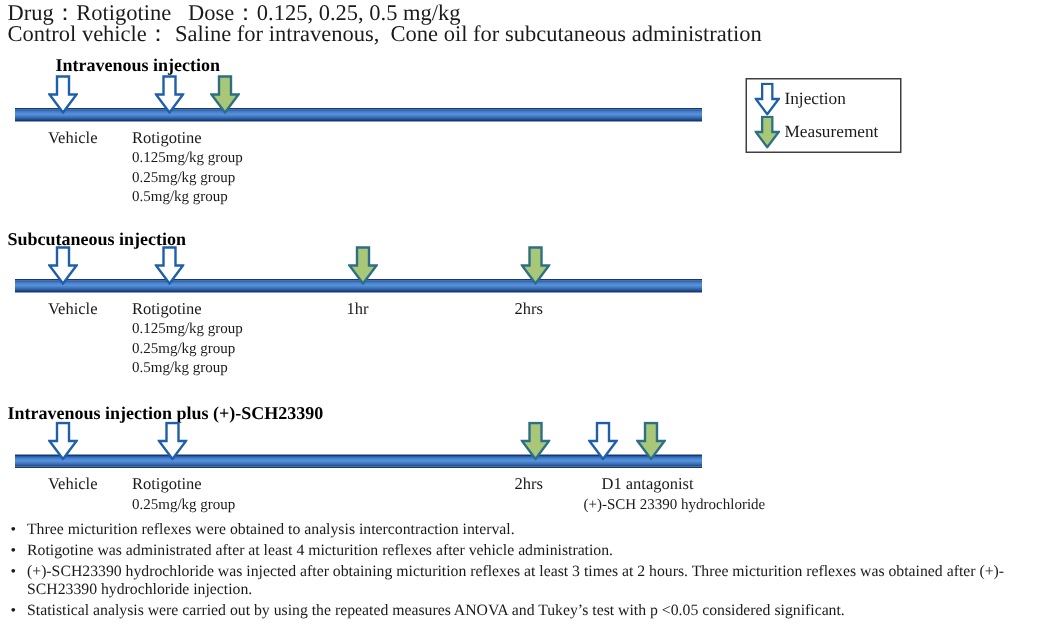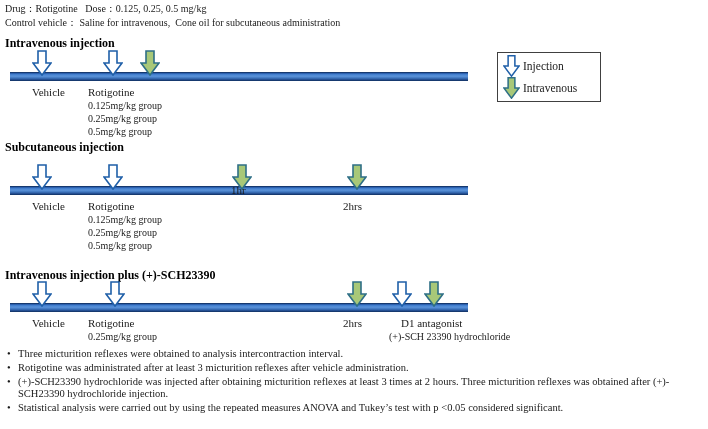--- a/index.html
+++ b/index.html
@@ -13,21 +13,21 @@
     position: relative;
     font-family: "Liberation Serif", "DejaVu Serif", serif;
     color: #1a1a1a;
     overflow: hidden;
   }
 
   
   .header-line {
     position: absolute;
     left: 5px;
-    font-size: 10px;
+    font-size: 15px;
     line-height: 14px;
     white-space: pre;
     color: #1a1a1a;
   }
   .header-line.l1 { top: 2px; }
   .header-line.l2 { top: 16px; }
 
   
   .section-heading {
     position: absolute;
@@ -137,21 +137,21 @@
     line-height: 12.8px;
   }
   .bullet .btext { display: block; }
 </style>
 </head>
 <body>
 
 <div class="header-line l1">Drug：Rotigotine   Dose：0.125, 0.25, 0.5 mg/kg</div>
 <div class="header-line l2">Control vehicle： Saline for intravenous,  Cone oil for subcutaneous administration</div>
 
-<div class="section-heading" style="top:36px;">Intravenous injection</div>
+<div class="section-heading" style="top:36px;margin-left:32px;">Intravenous injection</div>
 <div class="timeline-bar" style="left:10px; top:72px; width:458px;"></div>
 <div class="arrow" style="left:32px; top:50px;">
   <svg viewBox="0 0 20 26">
       <polygon points="6,1 14,1 14,13 19,13 10,25 1,13 6,13" fill="#ffffff" stroke="#1f5fa8" stroke-width="1.6" stroke-linejoin="miter"></polygon>
     </svg>
 </div>
 <div class="arrow" style="left:103px; top:50px;">
   <svg viewBox="0 0 20 26">
       <polygon points="6,1 14,1 14,13 19,13 10,25 1,13 6,13" fill="#ffffff" stroke="#1f5fa8" stroke-width="1.6" stroke-linejoin="miter"></polygon>
     </svg>
@@ -175,25 +175,25 @@
         </svg>
     </span>
     <span class="legend-text">Injection</span>
   </div>
   <div class="legend-row r2">
     <span class="legend-arrow">
       <svg viewBox="0 0 20 26">
           <polygon points="6,1 14,1 14,13 19,13 10,25 1,13 6,13" fill="#a8c878" stroke="#2e6f86" stroke-width="1.8" stroke-linejoin="miter"></polygon>
         </svg>
     </span>
-    <span class="legend-text">Intravenous</span>
-  </div>
-</div>
-
-<div class="section-heading" style="top:140px;">Subcutaneous injection</div>
+    <span class="legend-text">Measurement</span>
+  </div>
+</div>
+
+<div class="section-heading" style="top:152px;">Subcutaneous injection</div>
 <div class="timeline-bar" style="left:10px; top:186px; width:458px;"></div>
 <div class="arrow" style="left:32px; top:164px;">
   <svg viewBox="0 0 20 26">
       <polygon points="6,1 14,1 14,13 19,13 10,25 1,13 6,13" fill="#ffffff" stroke="#1f5fa8" stroke-width="1.6" stroke-linejoin="miter"></polygon>
     </svg>
 </div>
 <div class="arrow" style="left:103px; top:164px;">
   <svg viewBox="0 0 20 26">
       <polygon points="6,1 14,1 14,13 19,13 10,25 1,13 6,13" fill="#ffffff" stroke="#1f5fa8" stroke-width="1.6" stroke-linejoin="miter"></polygon>
     </svg>
@@ -203,21 +203,21 @@
       <polygon points="6,1 14,1 14,13 19,13 10,25 1,13 6,13" fill="#a8c878" stroke="#2e6f86" stroke-width="1.6" stroke-linejoin="miter"></polygon>
     </svg>
 </div>
 <div class="arrow" style="left:347px; top:164px;">
   <svg viewBox="0 0 20 26">
       <polygon points="6,1 14,1 14,13 19,13 10,25 1,13 6,13" fill="#a8c878" stroke="#2e6f86" stroke-width="1.6" stroke-linejoin="miter"></polygon>
     </svg>
 </div>
 <div class="tl-label" style="left:32px; top:200px;">Vehicle</div>
 <div class="tl-label" style="left:88px; top:200px;">Rotigotine</div>
-<div class="tl-label" style="left:231px; top:184px;">1hr</div>
+<div class="tl-label" style="left:231px; top:200px;">1hr</div>
 <div class="tl-label" style="left:343px; top:200px;">2hrs</div>
 <div class="tl-sub" style="left:88px; top:213px;">0.125mg/kg group</div>
 <div class="tl-sub" style="left:88px; top:226px;">0.25mg/kg group</div>
 <div class="tl-sub" style="left:88px; top:239px;">0.5mg/kg group</div>
 
 <div class="section-heading" style="top:268px;">Intravenous injection plus (+)-SCH23390</div>
 <div class="timeline-bar" style="left:10px; top:303px; width:458px;"></div>
 <div class="arrow" style="left:32px; top:281px;">
   <svg viewBox="0 0 20 26">
       <polygon points="6,1 14,1 14,13 19,13 10,25 1,13 6,13" fill="#ffffff" stroke="#1f5fa8" stroke-width="1.6" stroke-linejoin="miter"></polygon>
@@ -250,21 +250,21 @@
 <div class="tl-sub" style="left:88px; top:330px;">0.25mg/kg group</div>
 <div class="tl-sub" style="left:389px; top:330px;font-family:Liberation Serif, serif;">(+)-SCH 23390 hydrochloride</div>
 
 <div class="bullets">
   <div class="bullet">
     <span class="dot">•</span>
     <span class="btext">Three micturition reflexes were obtained to analysis intercontraction interval.</span>
   </div>
   <div class="bullet">
     <span class="dot">•</span>
-    <span class="btext">Rotigotine was administrated after at least 3 micturition reflexes after vehicle administration.</span>
+    <span class="btext">Rotigotine was administrated after at least 4 micturition reflexes after vehicle administration.</span>
   </div>
   <div class="bullet">
     <span class="dot">•</span>
     <span class="btext">(+)-SCH23390 hydrochloride was injected after obtaining micturition reflexes at least 3 times at 2 hours. Three micturition reflexes was obtained after (+)-SCH23390 hydrochloride injection.</span>
   </div>
   <div class="bullet">
     <span class="dot">•</span>
     <span class="btext">Statistical analysis were carried out by using the repeated measures ANOVA and Tukey’s test with p &lt;0.05 considered significant.</span>
   </div>
 </div>

